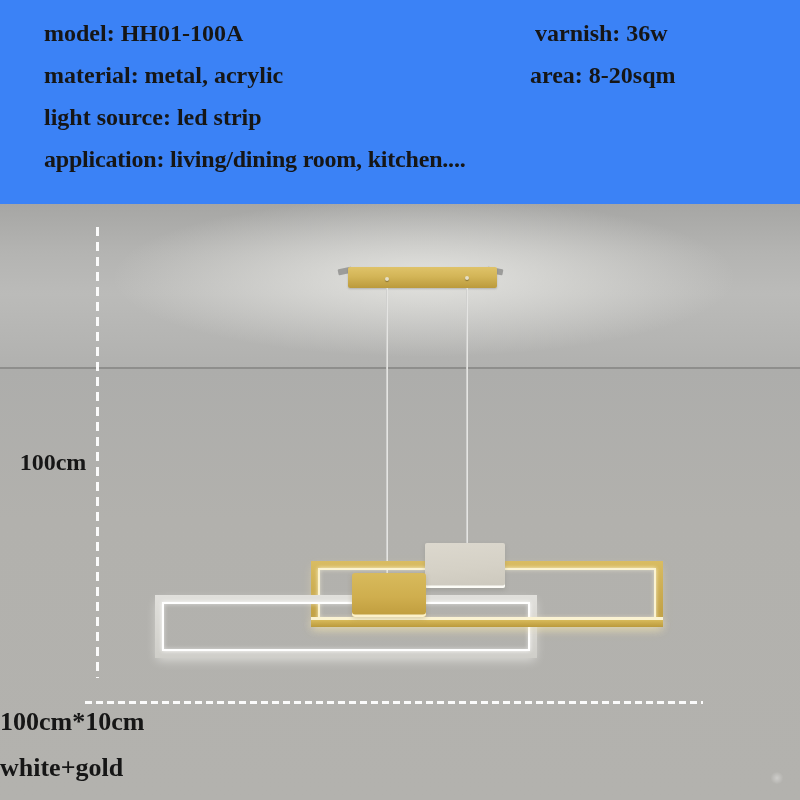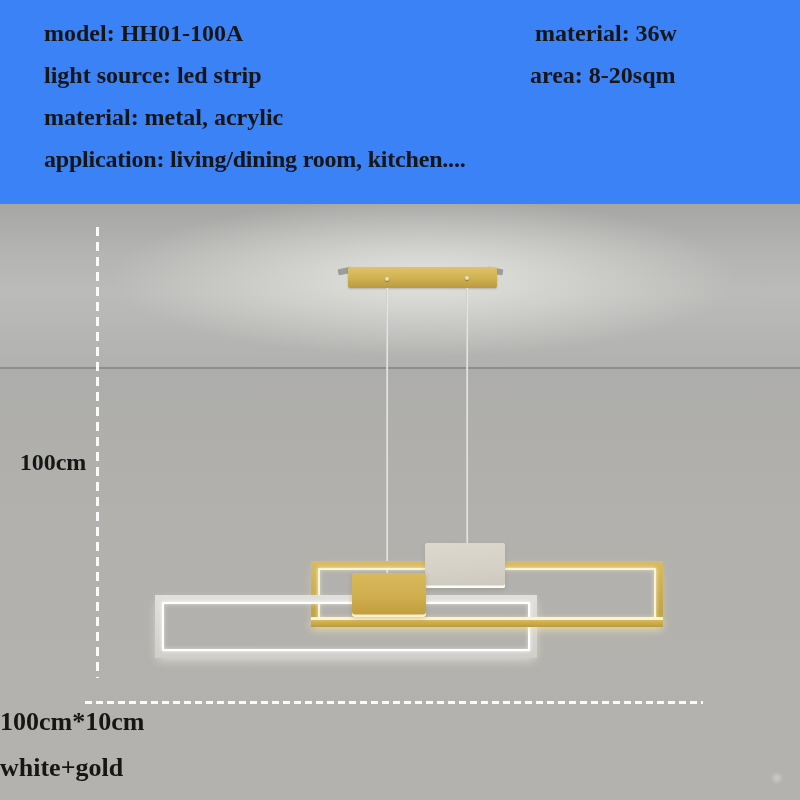--- a/index.html
+++ b/index.html
@@ -109,26 +109,26 @@
     background:radial-gradient(circle,rgba(255,255,255,0.35),rgba(255,255,255,0) 70%);
   }
 </style>
 </head>
 <body>
 
 <div class="stage">
 
   <div class="spec-col left">
     <div class="spec-line">model: HH01-100A</div>
+    <div class="spec-line">material: metal, acrylic</div>
     <div class="spec-line">light source: led strip</div>
-    <div class="spec-line">material: metal, acrylic</div>
     <div class="spec-line long">application: living/dining room, kitchen....</div>
   </div>
   <div class="spec-col right">
-    <div class="spec-line indent">material: 36w</div>
+    <div class="spec-line indent">varnish: 36w</div>
     <div class="spec-line">area: 8-20sqm</div>
   </div>
 
   <div class="ceiling"></div>
   <div class="wall"></div>
 
   <div class="canopy-tab left"></div>
   <div class="canopy-tab right"></div>
   <div class="canopy"></div>
   <div class="screw s1"></div>

